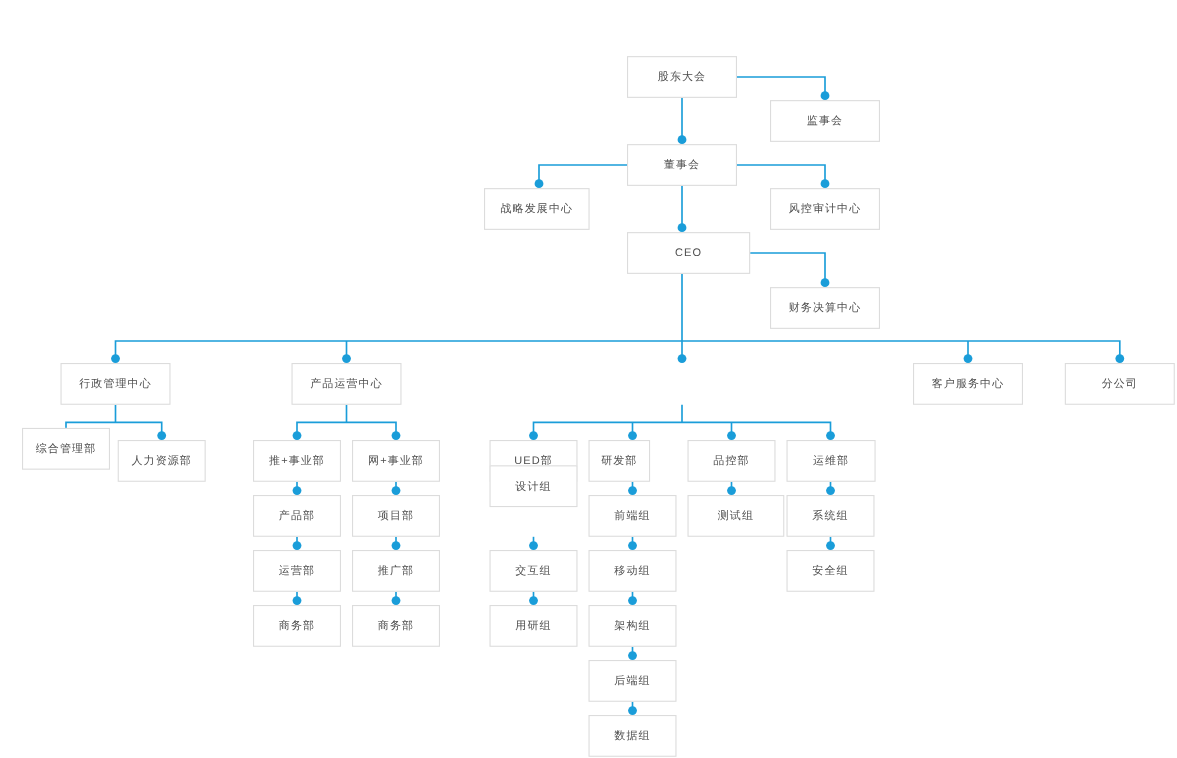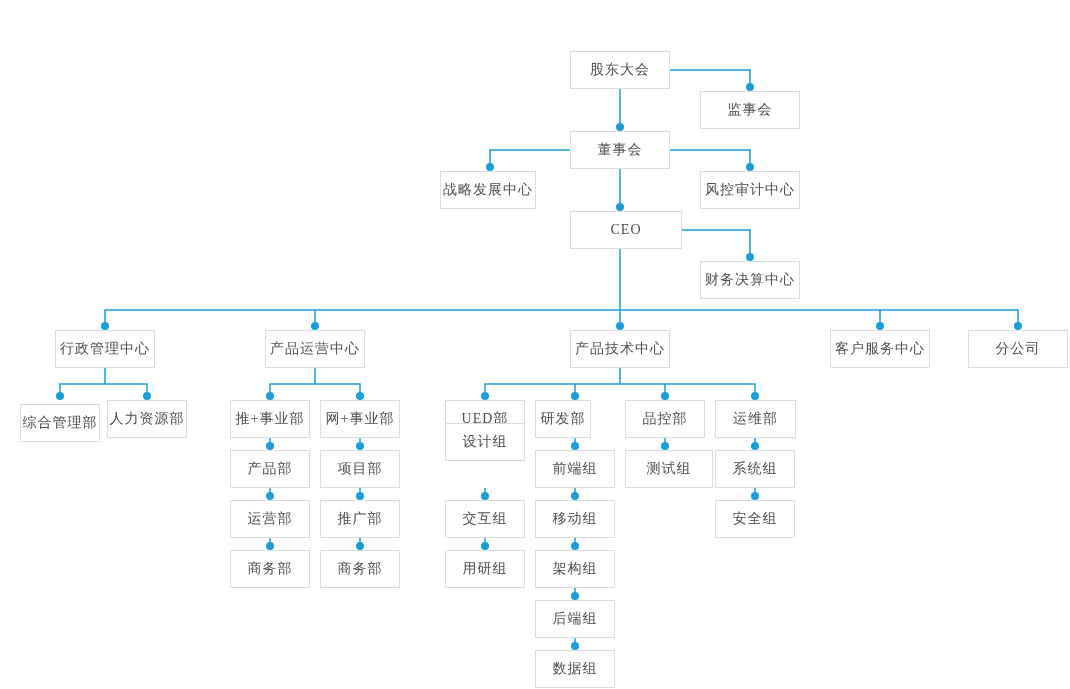--- a/index.html
+++ b/index.html
@@ -20,25 +20,24 @@
   .connectors{position:absolute;left:0;top:0;width:1070px;height:689px;}
   .connectors polyline{fill:none;stroke:var(--line);stroke-width:1.5;}
   .connectors circle{fill:var(--line);stroke:none;}
   .node{
     position:absolute;
     height:38px;
     box-sizing:border-box;
     background:var(--box-bg);
     border:1px solid var(--box-border);
     color:var(--text);
-    font-size:14px;
+    font-size:10px;
     display:flex;align-items:center;justify-content:center;
     white-space:nowrap;
     letter-spacing:1px;
-    font-family:Liberation Serif, serif;
   }
 </style>
 </head>
 <body>
 
 <div class="stage">
 
   <svg class="connectors" viewBox="0 0 1070 689" xmlns="http://www.w3.org/2000/svg">
     <g>
       <polyline points="670,70 750,70 750,87"></polyline>
@@ -136,25 +135,24 @@
   <div class="node" style="left:570px;top:51px;width:100px">股东大会</div>
   <div class="node" style="left:700px;top:91px;width:100px">监事会</div>
   <div class="node" style="left:570px;top:131px;width:100px">董事会</div>
   <div class="node" style="left:440px;top:171px;width:96px">战略发展中心</div>
   <div class="node" style="left:700px;top:171px;width:100px">风控审计中心</div>
   <div class="node" style="left:570px;top:211px;width:112px">CEO</div>
   <div class="node" style="left:700px;top:261px;width:100px">财务决算中心</div>
 
   <div class="node" style="left:55px;top:330px;width:100px">行政管理中心</div>
   <div class="node" style="left:265px;top:330px;width:100px">产品运营中心</div>
-  <div class="node" style="left:570px;top:330px;width:100px">产品技术中心</div>
   <div class="node" style="left:830px;top:330px;width:100px">客户服务中心</div>
   <div class="node" style="left:968px;top:330px;width:100px">分公司</div>
 
-  <div class="node" style="left:20px;top:404px;width:80px">综合管理部</div>
+  <div class="node" style="left:20px;top:389px;width:80px">综合管理部</div>
   <div class="node" style="left:107px;top:400px;width:80px">人力资源部</div>
 
   <div class="node" style="left:230px;top:400px;width:80px">推+事业部</div>
   <div class="node" style="left:320px;top:400px;width:80px">网+事业部</div>
   <div class="node" style="left:230px;top:450px;width:80px">产品部</div>
   <div class="node" style="left:320px;top:450px;width:80px">项目部</div>
   <div class="node" style="left:230px;top:500px;width:80px">运营部</div>
   <div class="node" style="left:320px;top:500px;width:80px">推广部</div>
   <div class="node" style="left:230px;top:550px;width:80px">商务部</div>
   <div class="node" style="left:320px;top:550px;width:80px">商务部</div>

